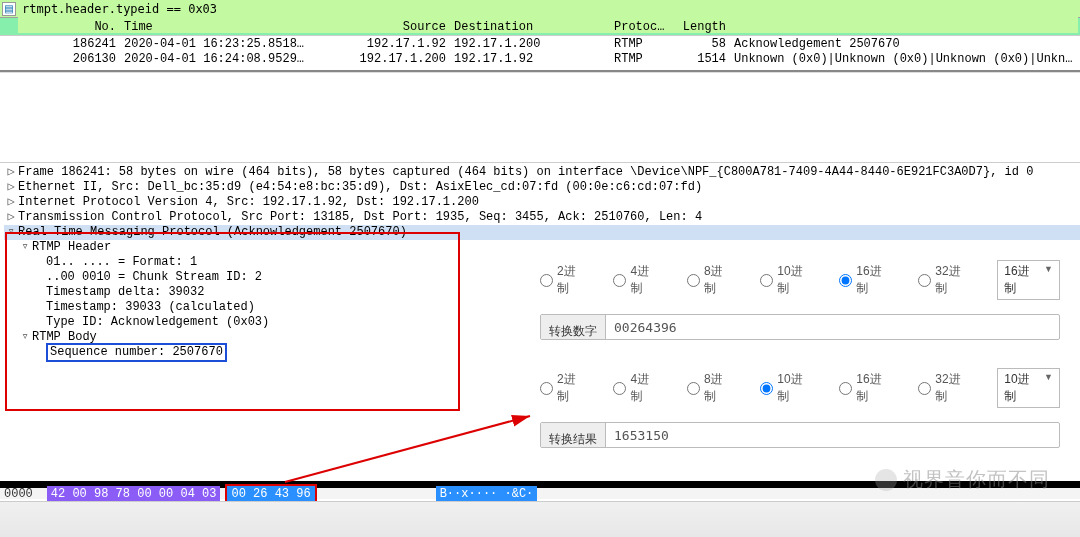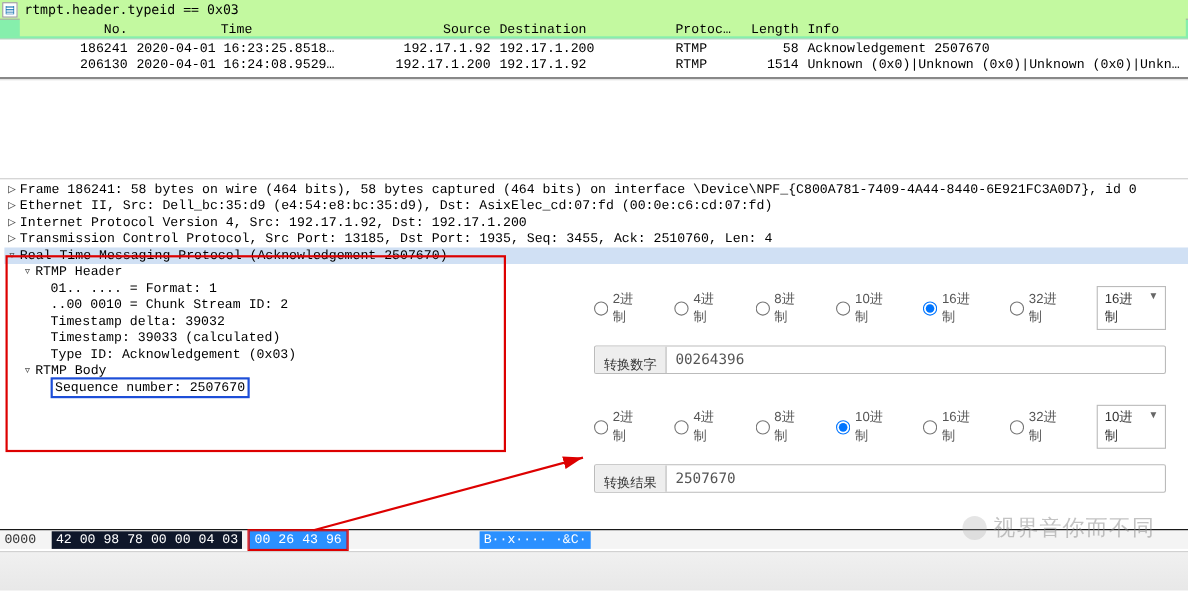--- a/index.html
+++ b/index.html
@@ -4,21 +4,21 @@
 <style>
 * { margin:0; padding:0; box-sizing:border-box; }
 body { font-family: "Microsoft YaHei", "Segoe UI", sans-serif; font-size:12px; background:#fff; width:1080px; height:537px; overflow:hidden; position:relative; }
 .filter-bar { background:#c3f9a0; height:18px; display:flex; align-items:center; padding:2px; border-bottom:1px solid #a0a0a0; }
 .filter-bar .book { width:14px; height:14px; background:#fff; border:1px solid #999; display:flex; align-items:center; justify-content:center; font-size:10px; color:#06a; margin-right:2px; }
 .filter-bar input { flex:1; background:#c3f9a0; border:none; font-family:monospace; font-size:12px; padding:17px 4px; outline:none; }
 .packet-header, .packet-row { display:flex; font-family:Consolas,"Courier New",monospace; font-size:12px; }
 .packet-header { background:#86efac; border-bottom:1px solid #ccc; height:18px; align-items:center; }
 .packet-header > div, .packet-row > div { padding:1px 4px; overflow:hidden; white-space:nowrap; text-overflow:ellipsis; }
 .col-no { width:120px; text-align:right; padding-right:8px; }
-.col-time { width:190px;text-align:center; }
+.col-time { width:190px; }
 .col-src { width:140px;text-align:right; }
 .col-dst { width:160px; }
 .col-proto { width:60px; }
 .col-len { width:60px; text-align:right; }
 .col-info { flex:1; padding-left:8px; }
 .packet-row { height:15px; }
 .packet-list { background:#fff; height:36px; overflow:hidden; border-bottom:2px solid #888; }
 .divider-space { height:90px; background:#fff; border-top:1px solid #ddd; }
 .tree { font-family:Consolas,"Courier New",monospace; font-size:12px; white-space:nowrap; padding:2px 0 0 4px; line-height:15px; border-top:1px solid #ccc; }
 .tree-line { display:flex; align-items:center; height:15px; }
@@ -30,23 +30,23 @@
 .red-frame { position:absolute; border:2px solid #d00; pointer-events:none; z-index:1; }
 .radio-group { display:flex; align-items:center; gap:34px; }
 .radio-group label { display:flex; align-items:center; gap:4px; color:#555; font-size:12px; }
 .radio-group input[type=radio]{ margin:0; }
 .side-panel { position:absolute; left:540px; top:260px; width:520px; }
 .sel-box { border:1px solid #bbb; background:#fff; font-size:12px; padding:2px 20px 2px 6px; position:relative; width:70px; color:#333; }
 .sel-box:after { content:"▼"; position:absolute; right:6px; top:3px; font-size:9px; color:#666; }
 .inpgrp { display:flex; margin-top:14px; align-items:stretch; height:26px; border:1px solid #bbb; border-radius:2px; overflow:hidden; }
 .inpgrp .lbl { background:#eee; color:#333; padding:16px 8px; display:flex; align-items:center; border-right:1px solid #bbb; font-size:12px; }
 .inpgrp .val { flex:1; padding:0 8px; display:flex; align-items:center; font-family:Consolas,monospace; font-size:13px; color:#555; }
-.hex-bar { position:absolute; left:0; bottom:38px; width:100%; height:18px; background:#f4f4f4; border-top:1px solid #000000; font-family:Consolas,"Courier New",monospace; font-size:12px; display:flex; align-items:center; padding-left:4px; }
+.hex-bar { position:absolute; left:0; bottom:38px; width:100%; height:18px; background:#f4f4f4; border-top:7px solid #000000; font-family:Consolas,"Courier New",monospace; font-size:12px; display:flex; align-items:center; padding-left:4px; }
 .hex-bar .offset { color:#333; margin-right:14px; }
-.hex-sel { background:#0f172a; color:#fff; padding:1px 4px; }
+.hex-sel { background:#8b5cf6; color:#fff; padding:1px 4px; }
 .hex-sel2 { background:#2b90ff; color:#fff; padding:1px 4px; border:1px solid #d00; outline:1px solid #d00; }
 .hex-ascii { margin-left:120px; background:#2b90ff; color:#fff; padding:1px 4px; }
 .footer { position:absolute; left:0; bottom:0; width:100%; height:36px; background:linear-gradient(#f0f0f0,#e8e8e8); border-top:1px solid #ccc; }
 .watermark { position:absolute; right:30px; bottom:44px; color:#888; font-size:20px; opacity:.5; font-family:"Microsoft YaHei"; letter-spacing:1px; display:flex; align-items:center; gap:6px; }
 .watermark .we { width:22px;height:22px;border-radius:50%;background:#aaa;opacity:.6; }
 .arrow-svg { position:absolute; pointer-events:none; z-index:2; }
 </style>
 </head>
 <body>
 
@@ -55,21 +55,20 @@
   <input type="text" value="rtmpt.header.typeid == 0x03" style="">
 </div>
 
 <div class="packet-header">
   <div class="col-no">No.</div>
   <div class="col-time">Time</div>
   <div class="col-src">Source</div>
   <div class="col-dst">Destination</div>
   <div class="col-proto">Protocol</div>
   <div class="col-len">Length</div>
-  <div class="col-info">Info</div>
 </div>
 <div class="packet-list">
   <div class="packet-row">
     <div class="col-no">186241</div>
     <div class="col-time">2020-04-01 16:23:25.851876</div>
     <div class="col-src">192.17.1.92</div>
     <div class="col-dst">192.17.1.200</div>
     <div class="col-proto">RTMP</div>
     <div class="col-len">58</div>
     <div class="col-info">Acknowledgement 2507670</div>
@@ -190,21 +189,21 @@
         <span>16进制</span>
       </label>
     <label>
         <input type="radio" name="r2" style="">
         <span>32进制</span>
       </label>
     <div class="sel-box">10进制</div>
   </div>
   <div class="inpgrp">
     <div class="lbl">转换结果</div>
-    <div class="val">2507670</div>
+    <div class="val">1653150</div>
   </div>
 </div>
 
 <div class="hex-bar">
   <span class="offset">0000</span>
   <span class="hex-sel">42 00 98 78 00 00 04 03</span>
   <span style="width:6px"></span>
   <span class="hex-sel2">00 26 43 96</span>
   <span class="hex-ascii">B··x···· ·&amp;C·</span>
 </div>

